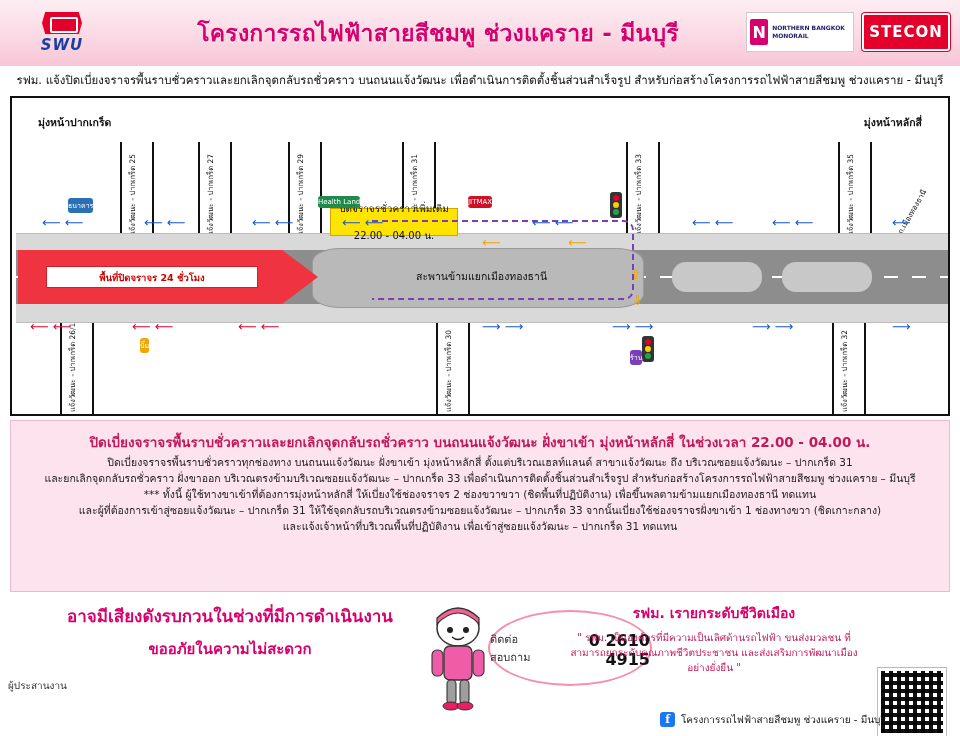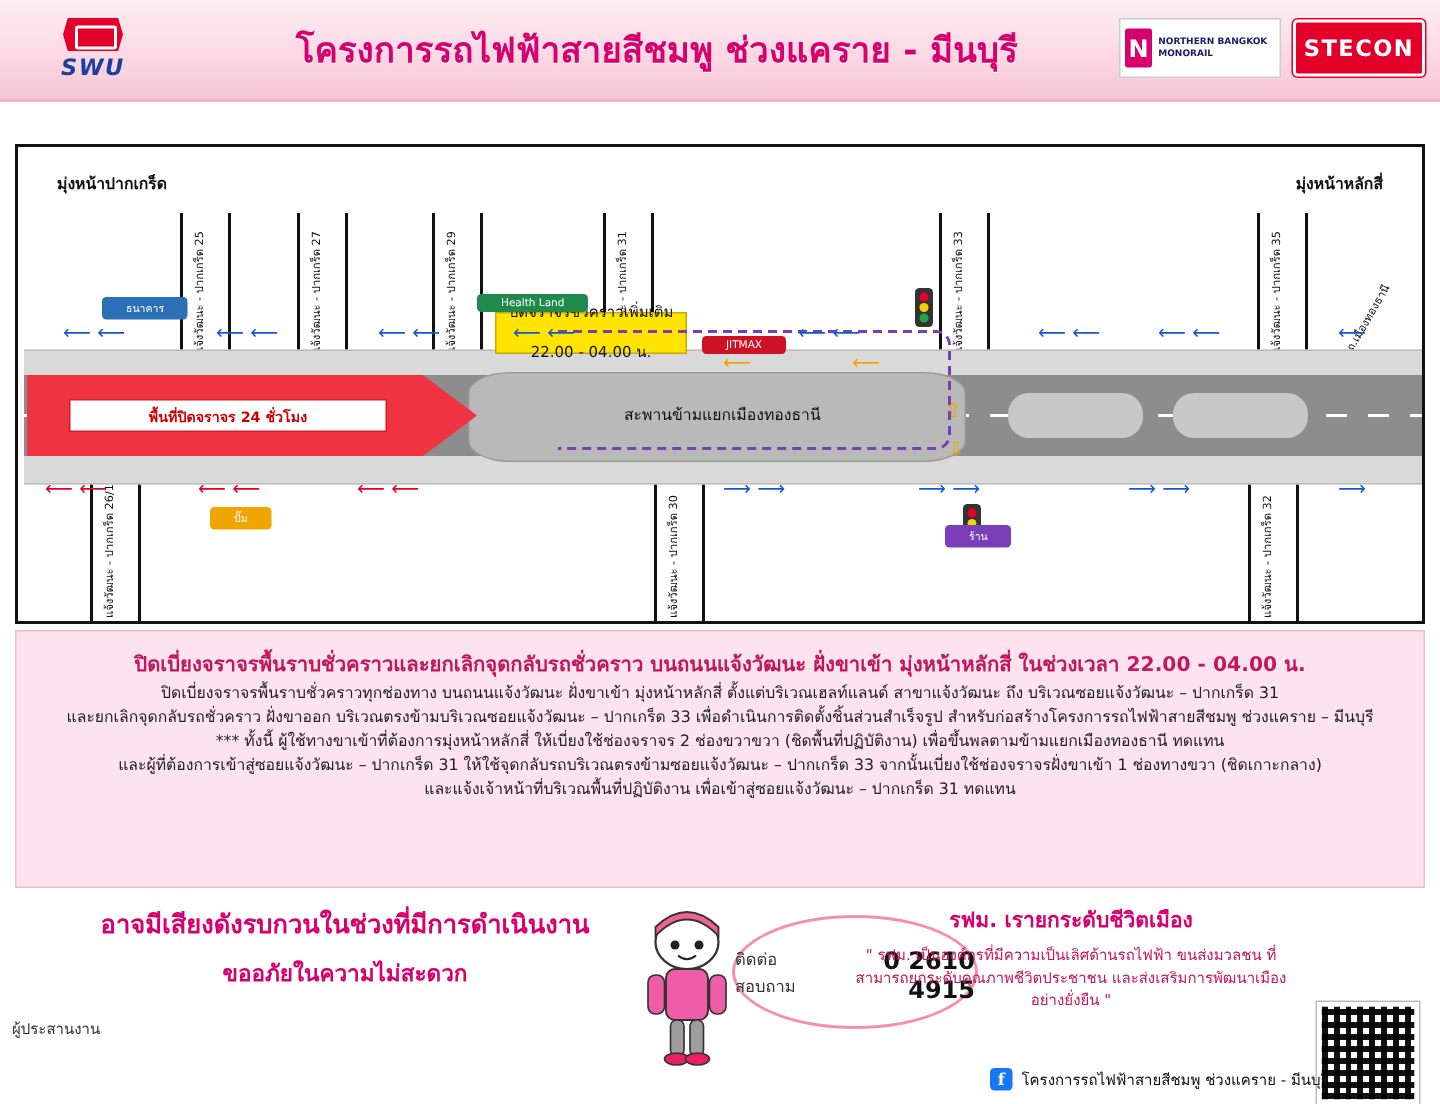--- a/index.html
+++ b/index.html
@@ -139,21 +139,21 @@
   .a-red{color:#e3002b;}
   .a-yellow{color:#f0a500;}
 
   .traffic-light{
     position:absolute;width:12px;height:26px;background:#333;border-radius:3px;
     display:flex;flex-direction:column;align-items:center;justify-content:space-evenly;padding:2px 0;box-sizing:border-box;
   }
   .tl-dot{width:6px;height:6px;border-radius:50%;}
 
   .poi{
-    position:absolute;font-size:7px;border-radius:3px;padding:2px 16px;color:#fff;white-space:nowrap;
+    position:absolute;font-size:7px;border-radius:3px;padding:2px 0;color:#fff;white-space:nowrap;
   }
 
   
   .detail{
     position:absolute;left:10px;top:420px;width:940px;height:172px;
     background:#fce3ee;border:1px solid #f0b9d2;box-sizing:border-box;
     padding:8px 10px;text-align:center;
   }
   .detail h2{
     margin:2px 0 0;font-size:13.5px;color:#c2185b;font-weight:bold;
@@ -221,20 +221,21 @@
     <div class="hdr-title">โครงการรถไฟฟ้าสายสีชมพู ช่วงแคราย - มีนบุรี</div>
     <div class="hdr-right">
       <div class="nbm-logo">
         <div class="nbm-sq">N</div>
         <div class="nbm-txt">NORTHERN BANGKOK MONORAIL</div>
       </div>
       <div class="stecon-logo">STECON</div>
     </div>
   </div>
 
+  <div class="notice">รฟม. แจ้งปิดเบี่ยงจราจรพื้นราบชั่วคราวและยกเลิกจุดกลับรถชั่วคราว บนถนนแจ้งวัฒนะ เพื่อดำเนินการติดตั้งชิ้นส่วนสำเร็จรูป สำหรับก่อสร้างโครงการรถไฟฟ้าสายสีชมพู ช่วงแคราย - มีนบุรี</div>
 
   <div class="map">
 
     <div class="dir-left">มุ่งหน้าปากเกร็ด</div>
     <div class="dir-right">มุ่งหน้าหลักสี่</div>
 
 
     <div class="soi" style="left:108px;top:44px;width:30px;height:96px;"></div>
     <div class="soi-label" style="left:114px;top:138px;">แจ้งวัฒนะ - ปากเกร็ด 25</div>
 
@@ -313,21 +314,21 @@
       <span class="tl-dot" style="background:#22a24a"></span>
     </div>
     <div class="traffic-light" style="left:630px;top:238px;">
       <span class="tl-dot" style="background:#e3002b"></span>
       <span class="tl-dot" style="background:#f7d000"></span>
       <span class="tl-dot" style="background:#22a24a"></span>
     </div>
 
     <div class="poi" style="left:56px;top:100px;background:#2b6fb5;">ธนาคาร</div>
     <div class="poi" style="left:306px;top:98px;background:#1f8a4c;">Health Land</div>
-    <div class="poi" style="left:456px;top:98px;background:#cf1126;margin-top:28px;">JITMAX</div>
+    <div class="poi" style="left:456px;top:98px;background:#cf1126;">JITMAX</div>
     <div class="poi" style="left:128px;top:240px;background:#f0a500;">ปั๊ม</div>
     <div class="poi" style="left:618px;top:252px;background:#7a3fb8;">ร้าน</div>
   </div>
 
   <div class="detail">
     <h2>ปิดเบี่ยงจราจรพื้นราบชั่วคราวและยกเลิกจุดกลับรถชั่วคราว บนถนนแจ้งวัฒนะ ฝั่งขาเข้า มุ่งหน้าหลักสี่ ในช่วงเวลา 22.00 - 04.00 น.</h2>
     <p>ปิดเบี่ยงจราจรพื้นราบชั่วคราวทุกช่องทาง บนถนนแจ้งวัฒนะ ฝั่งขาเข้า มุ่งหน้าหลักสี่ ตั้งแต่บริเวณเฮลท์แลนด์ สาขาแจ้งวัฒนะ ถึง บริเวณซอยแจ้งวัฒนะ – ปากเกร็ด 31</p>
     <p>และยกเลิกจุดกลับรถชั่วคราว ฝั่งขาออก บริเวณตรงข้ามบริเวณซอยแจ้งวัฒนะ – ปากเกร็ด 33 เพื่อดำเนินการติดตั้งชิ้นส่วนสำเร็จรูป สำหรับก่อสร้างโครงการรถไฟฟ้าสายสีชมพู ช่วงแคราย – มีนบุรี</p>
     <p>*** ทั้งนี้ ผู้ใช้ทางขาเข้าที่ต้องการมุ่งหน้าหลักสี่ ให้เบี่ยงใช้ช่องจราจร 2 ช่องขวาขวา (ชิดพื้นที่ปฏิบัติงาน) เพื่อขึ้นพลตามข้ามแยกเมืองทองธานี ทดแทน</p>
     <p>และผู้ที่ต้องการเข้าสู่ซอยแจ้งวัฒนะ – ปากเกร็ด 31 ให้ใช้จุดกลับรถบริเวณตรงข้ามซอยแจ้งวัฒนะ – ปากเกร็ด 33 จากนั้นเบี่ยงใช้ช่องจราจรฝั่งขาเข้า 1 ช่องทางขวา (ชิดเกาะกลาง)</p>

